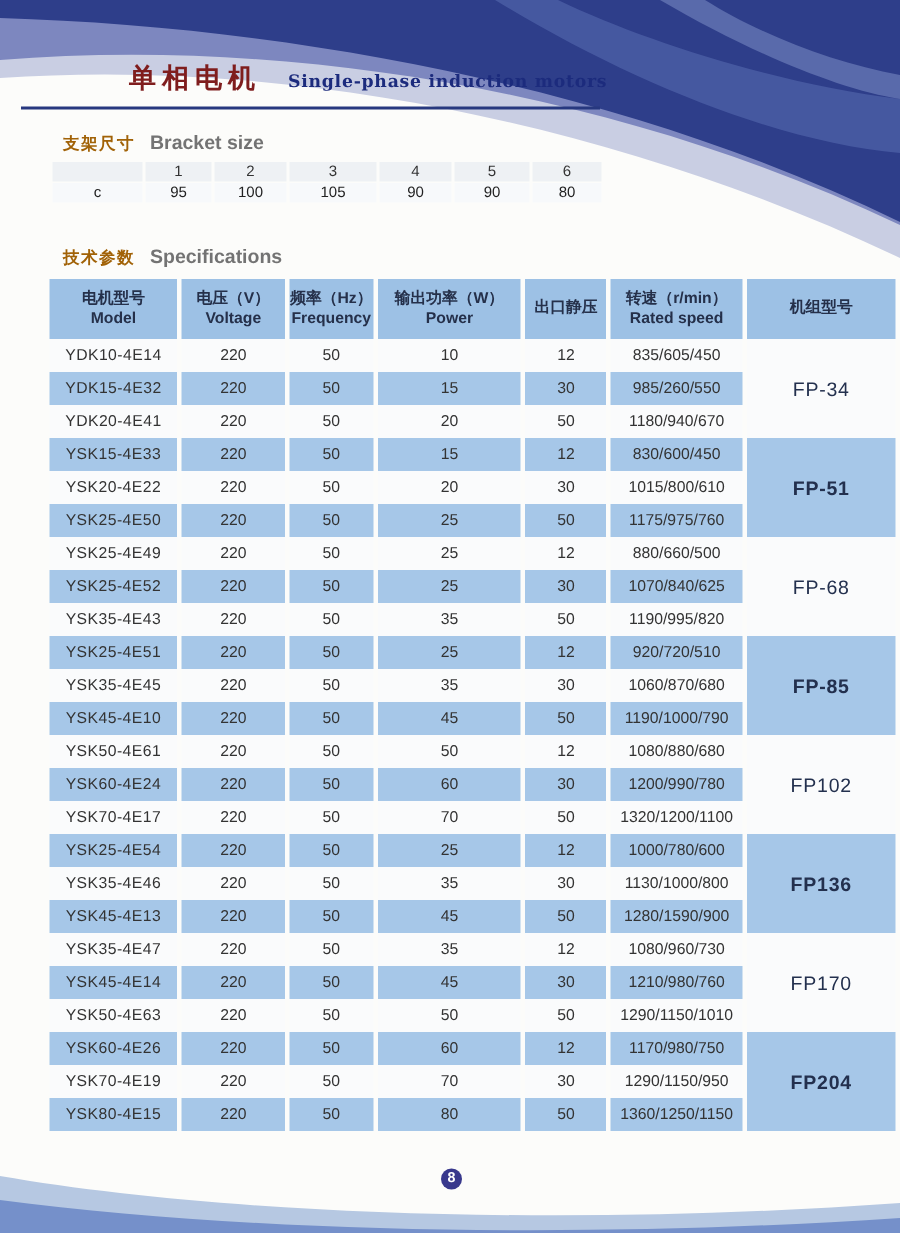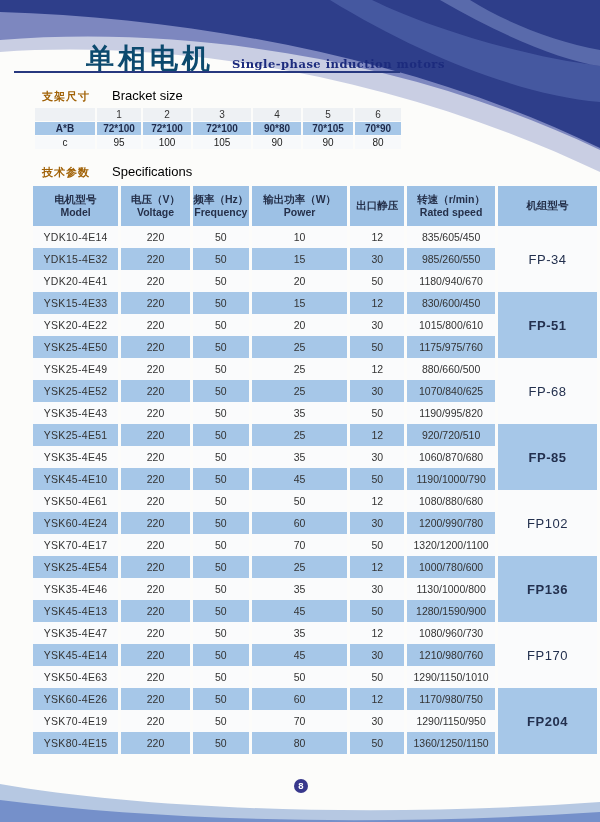--- a/index.html
+++ b/index.html
@@ -9,36 +9,36 @@
     font-family:"Liberation Sans", sans-serif;
     position:relative;overflow:hidden;
     color:#2d2d2d;
   }
   
   .header-art{position:absolute;top:0;left:0;width:600px;height:180px;pointer-events:none;}
   
   .title-wrap{position:absolute;top:40px;left:86px;white-space:nowrap;}
   .title-zh{
     font-family:Liberation Sans, sans-serif;
-    font-size:28px;font-weight:bold;color:#0c4a6e;
+    font-size:18px;font-weight:bold;color:#7f1d1d;
     letter-spacing:4px;
   }
   .title-en{
     font-family:"DejaVu Serif", serif;
     font-size:11.5px;font-weight:bold;color:#1c2b7d;
     margin-left:18px;letter-spacing:0.5px;
   }
   .title-underline{
     position:absolute;top:71px;left:14px;width:386px;height:2px;
     background:#27387f;
   }
   
   .sec-heading{position:absolute;left:42px;white-space:nowrap;}
   .sec-heading .zh{font-size:11px;font-weight:bold;color:#a16207;letter-spacing:1px;}
-  .sec-heading .en{font-size:13px;font-weight:400;color:#000000;margin-left:22px;}
+  .sec-heading .en{font-size:13px;font-weight:700;color:#737373;margin-left:10px;}
   #bracket-heading{top:86px;}
   #specs-heading{top:162px;}
   
   #bracket-table{
     position:absolute;top:107px;left:33px;
     border-collapse:separate;border-spacing:2px 1px;
     font-size:10px;color:#222;
   }
   #bracket-table td{text-align:center;padding:0;height:13px;}
   #bracket-table .b0{width:60px;}
@@ -110,29 +110,20 @@
     <tbody>
       <tr class="hd">
         <td class="b0"></td>
         <td class="b1">1</td>
         <td class="b2">2</td>
         <td class="b3">3</td>
         <td class="b4">4</td>
         <td class="b5">5</td>
         <td class="b6">6</td>
       </tr>
-      <tr class="ab">
-        <td class="b0">A*B</td>
-        <td class="b1">72*100</td>
-        <td class="b2">72*100</td>
-        <td class="b3">72*100</td>
-        <td class="b4">90*80</td>
-        <td class="b5">70*105</td>
-        <td class="b6">70*90</td>
-      </tr>
       <tr class="cc">
         <td class="b0">c</td>
         <td class="b1">95</td>
         <td class="b2">100</td>
         <td class="b3">105</td>
         <td class="b4">90</td>
         <td class="b5">90</td>
         <td class="b6">80</td>
       </tr>
     </tbody>

